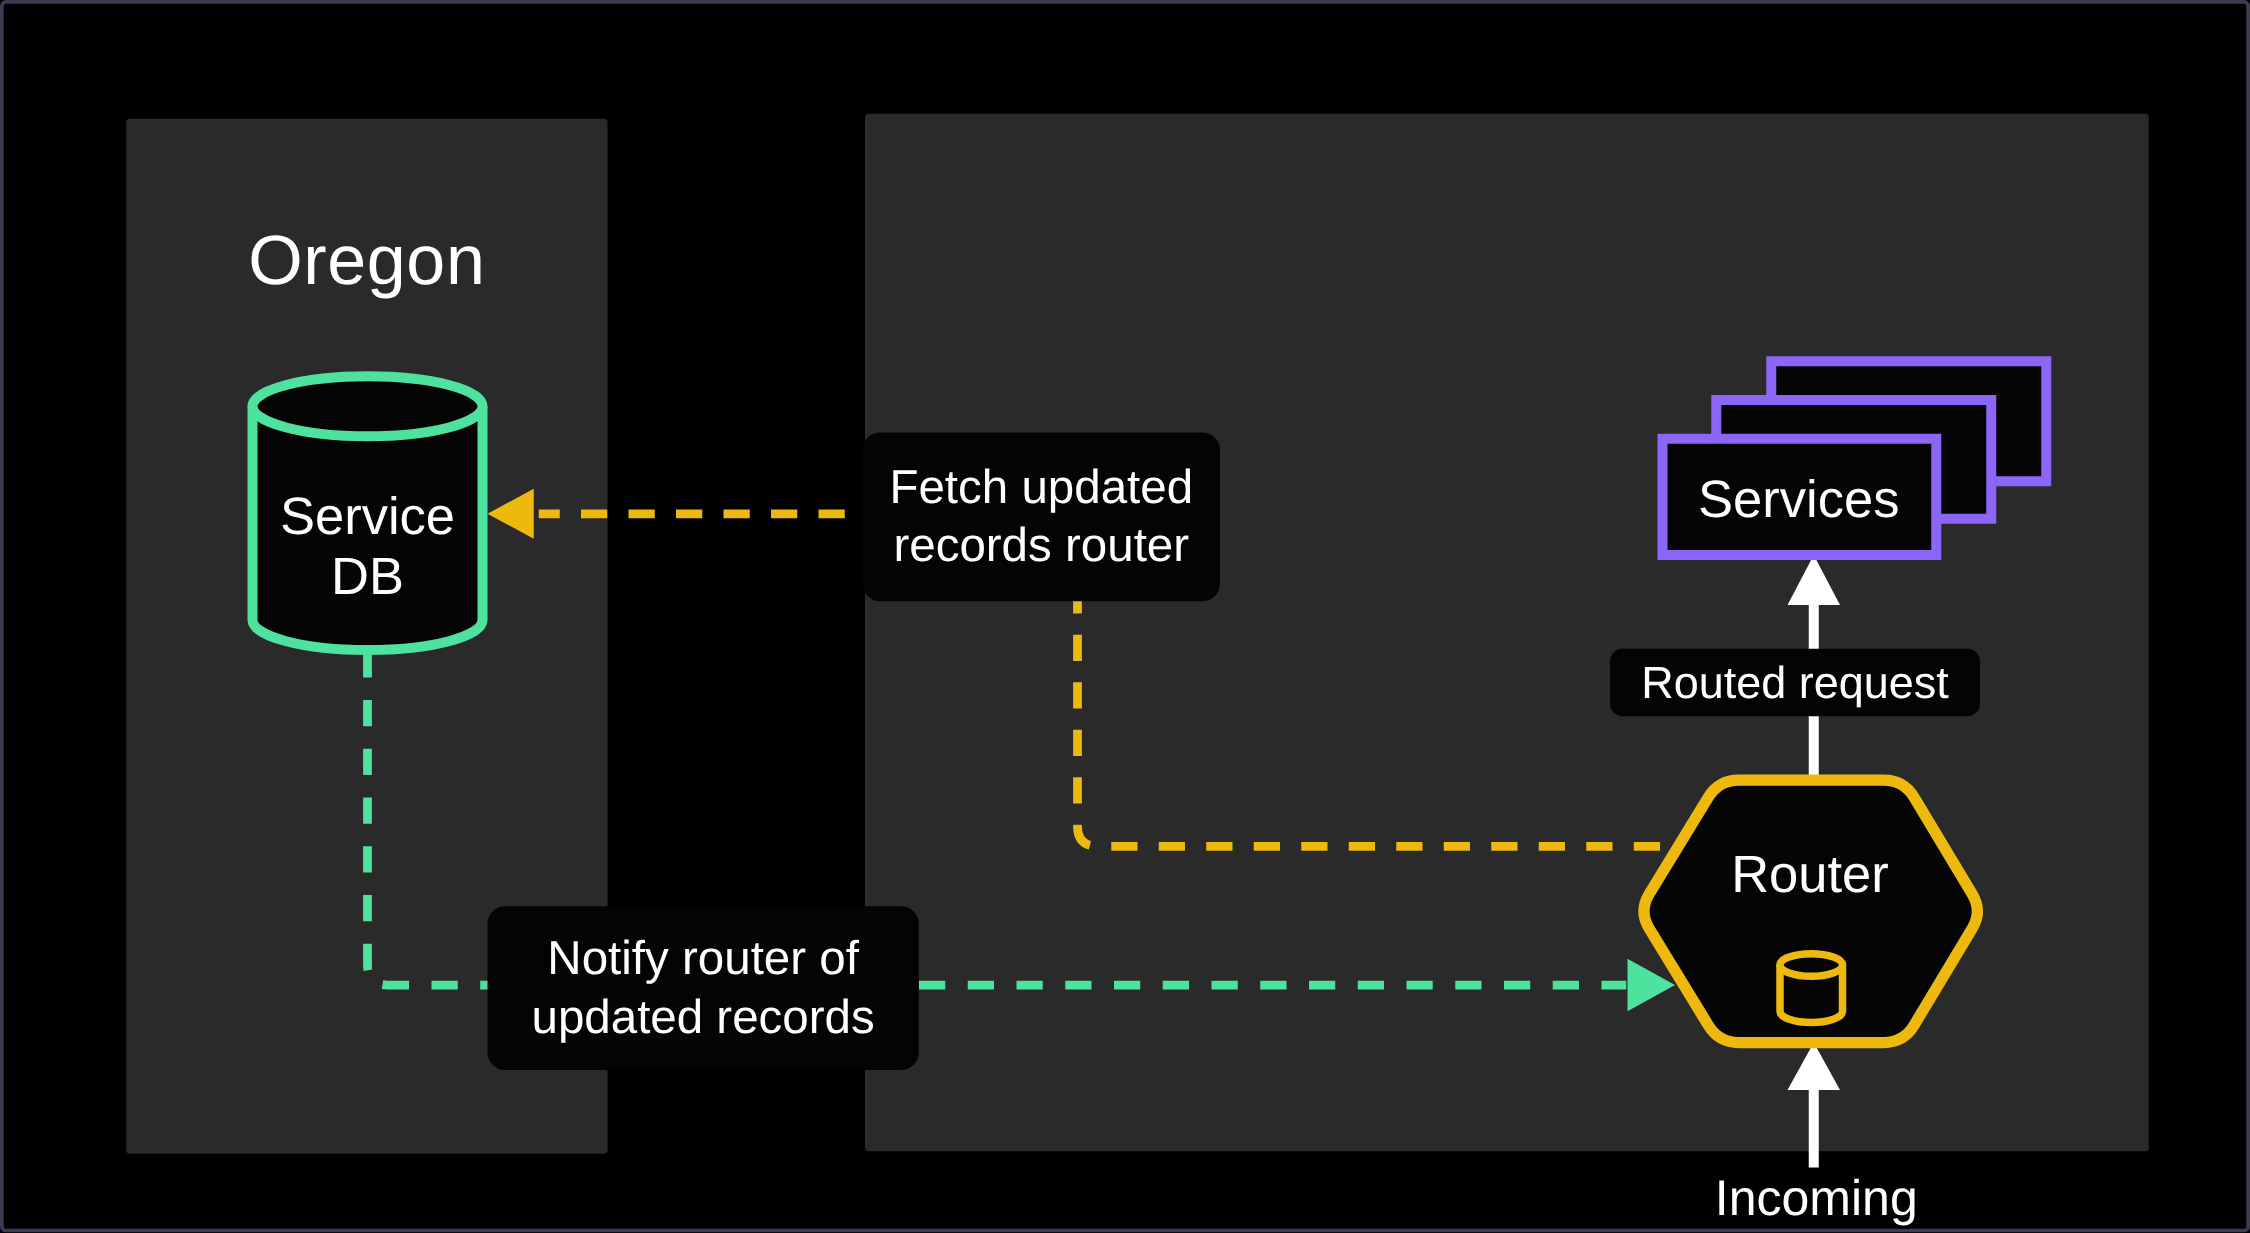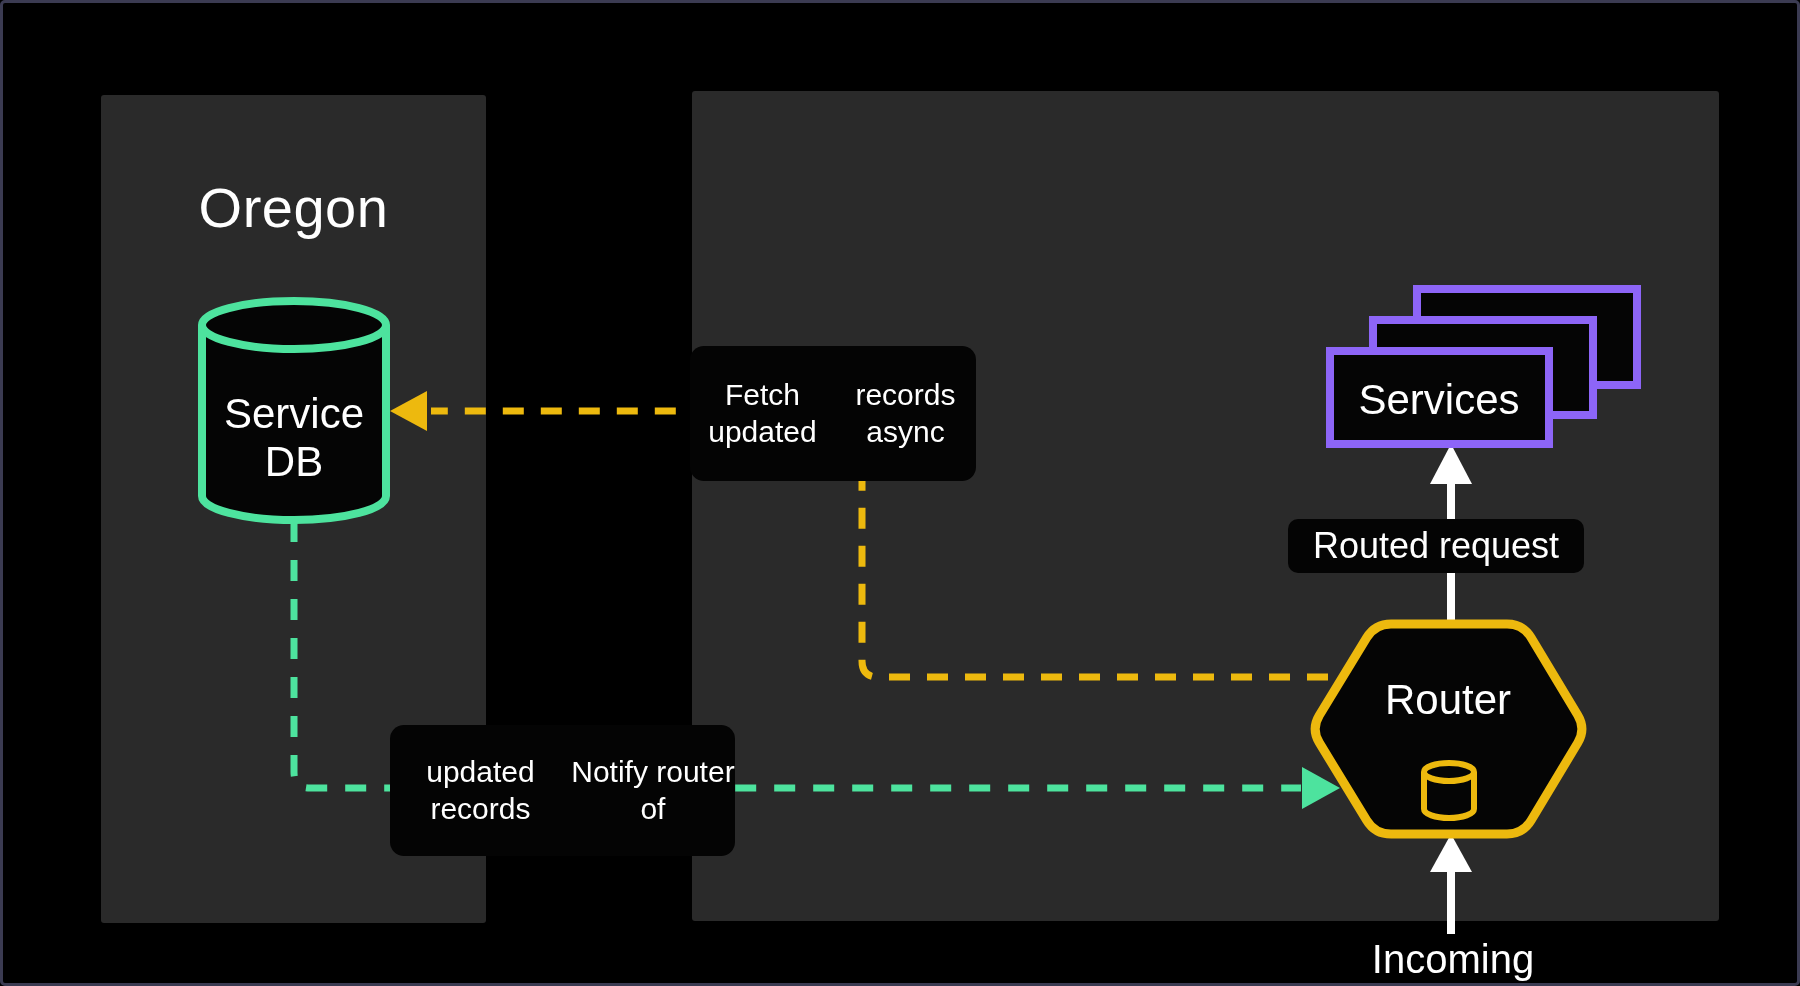--- a/index.html
+++ b/index.html
@@ -11,23 +11,23 @@
     -webkit-font-smoothing:antialiased;
   }
   .panel{position:absolute;background:#2a2a2a;border-radius:3px;z-index:1;}
   .panel-title{
     position:absolute;z-index:2;color:#fff;font-size:56px;font-weight:400;
     text-align:center;letter-spacing:0.5px;
   }
   svg.diagram{position:absolute;left:0;top:0;z-index:3;}
   .edge-label{
     position:absolute;z-index:4;background:#040404;color:#fff;
-    border-radius:14px;display:flex;flex-direction:row;
+    border-radius:14px;display:flex;flex-direction:column;
     align-items:center;justify-content:center;
-    font-size:30px;line-height:1.22;text-align:center;
+    font-size:38px;line-height:1.22;text-align:center;
   }
   .edge-label.single{flex-direction:row;font-size:36px;border-radius:10px;}
   .free-label{
     position:absolute;z-index:4;color:#fff;font-size:40px;text-align:center;
   }
   svg text{fill:#ffffff;font-family:"Liberation Sans", sans-serif;}
 </style>
 </head>
 <body>
 
@@ -77,26 +77,26 @@
       <text x="1445" y="696" font-size="42" text-anchor="middle" dominant-baseline="central">Router</text>
       <g>
         <path d="M 1421 769 L 1421 806 A 25 9 0 0 0 1471 806 L 1471 769" fill="#050505" stroke="#edb90e" stroke-width="6"></path>
         <ellipse cx="1446" cy="769" rx="25" ry="9" fill="#050505" stroke="#edb90e" stroke-width="6"></ellipse>
       </g>
     </g>
   </svg>
 
   <div class="edge-label" style="left:687px;top:343px;width:286px;height:135px;">
     <span>Fetch updated</span>
-    <span>records async</span>
+    <span>records router</span>
   </div>
 
   <div class="edge-label" style="left:387px;top:722px;width:345px;height:131px;">
+    <span>Notify router of</span>
     <span>updated records</span>
-    <span>Notify router of</span>
   </div>
 
   <div class="edge-label single" style="left:1285px;top:516px;width:296px;height:54px;">
     <span>Routed request</span>
   </div>
 
   <div class="free-label" style="left:1300px;top:934px;width:300px;">Incoming request</div>
 
 </div>
 

